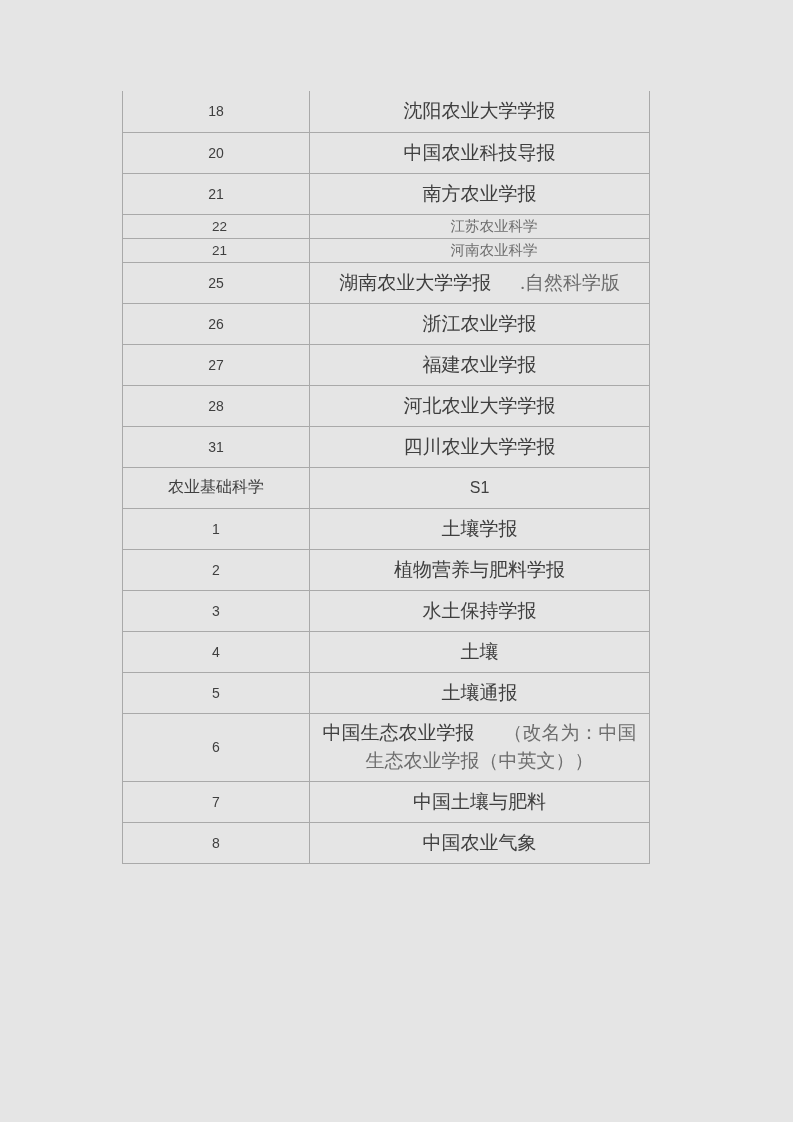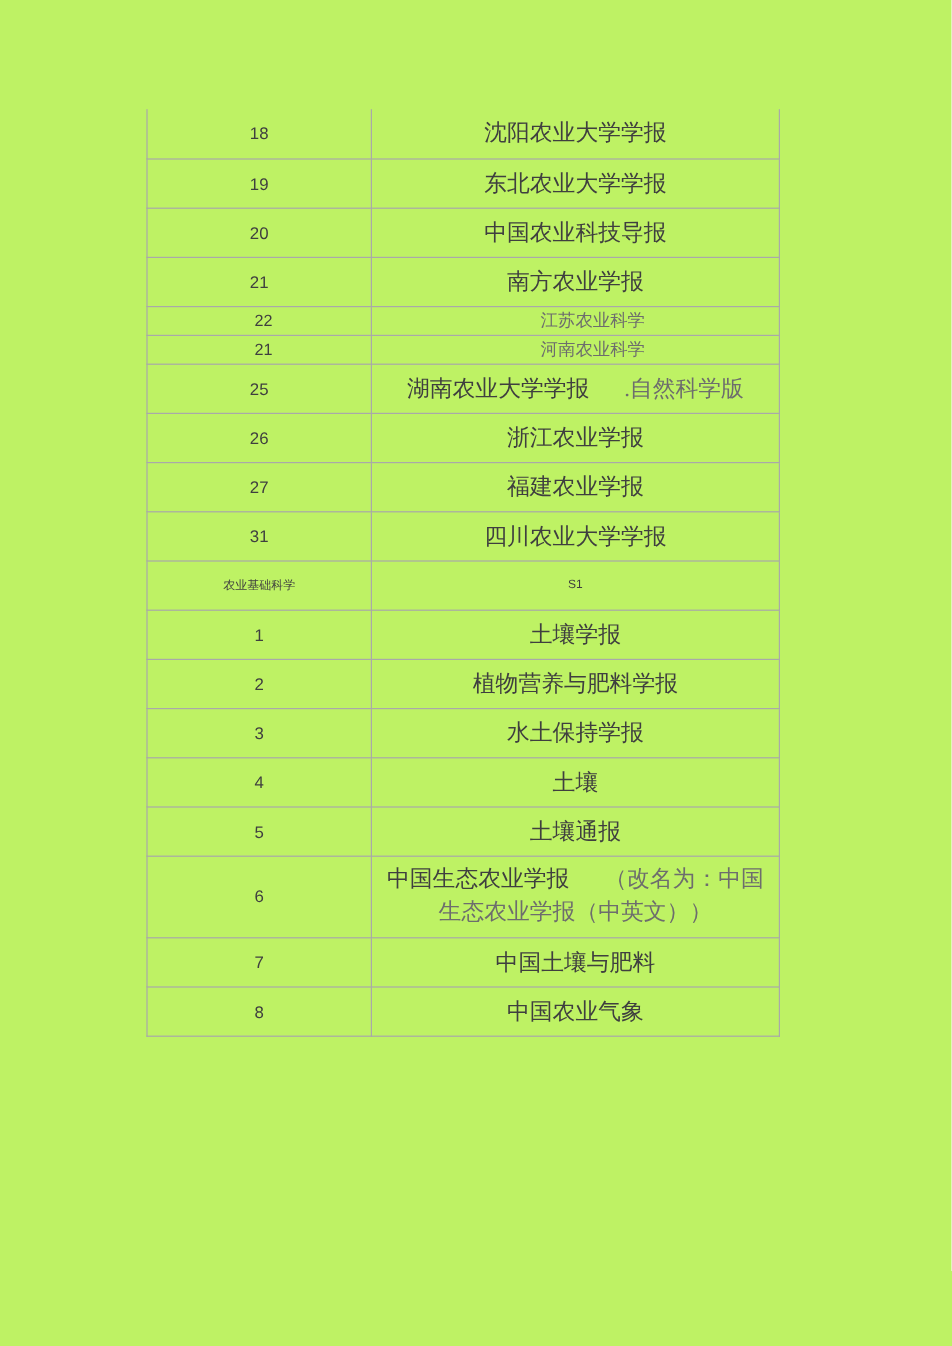--- a/index.html
+++ b/index.html
@@ -54,37 +54,33 @@
     color: var(--text-primary, #3f3f3f);
   }
   .seg-serif {
     font-family: "Liberation Serif", "DejaVu Serif", serif;
     color: var(--text-secondary, #6d6d6d);
     margin-left: 29px;
   }
   .row-compact .col-num { font-size: 13.5px; padding-left: 13px; }
   .row-compact .col-title { font-size: 14.5px; }
   .section-cell {
-    font-size: 10px;
+    font-size: 16px;
     color: var(--text-primary, #3f3f3f);
   }
 </style>
 </head>
 <body>
 
-<div class="page" style="background: #bef264;">
+<div class="page" style="background: #e5e5e5;">
   <table class="journal-table">
     <tbody id="table-body">
         <tr class="row-normal">
           <td class="col-num">18</td>
           <td class="col-title"><span class="seg-sans">沈阳农业大学学报</span></td>
-        </tr>
-        <tr class="row-normal">
-          <td class="col-num">19</td>
-          <td class="col-title"><span class="seg-sans">东北农业大学学报</span></td>
         </tr>
         <tr class="row-normal">
           <td class="col-num">20</td>
           <td class="col-title"><span class="seg-sans">中国农业科技导报</span></td>
         </tr>
         <tr class="row-normal">
           <td class="col-num">21</td>
           <td class="col-title"><span class="seg-sans">南方农业学报</span></td>
         </tr>
         <tr class="row-compact">
@@ -99,20 +95,24 @@
           <td class="col-num">25</td>
           <td class="col-title"><span class="seg-sans">湖南农业大学学报</span><span class="seg-serif">.自然科学版</span></td>
         </tr>
         <tr class="row-normal">
           <td class="col-num">26</td>
           <td class="col-title"><span class="seg-sans">浙江农业学报</span></td>
         </tr>
         <tr class="row-normal">
           <td class="col-num">27</td>
           <td class="col-title"><span class="seg-sans">福建农业学报</span></td>
+        </tr>
+        <tr class="row-normal">
+          <td class="col-num">28</td>
+          <td class="col-title"><span class="seg-sans">河北农业大学学报</span></td>
         </tr>
         <tr class="row-normal">
           <td class="col-num">31</td>
           <td class="col-title"><span class="seg-sans">四川农业大学学报</span></td>
         </tr>
         <tr class="row-normal">
           <td class="col-num section-cell">农业基础科学</td>
           <td class="col-title section-cell"><span class="seg-sans">S1</span></td>
         </tr>
         <tr class="row-normal">

